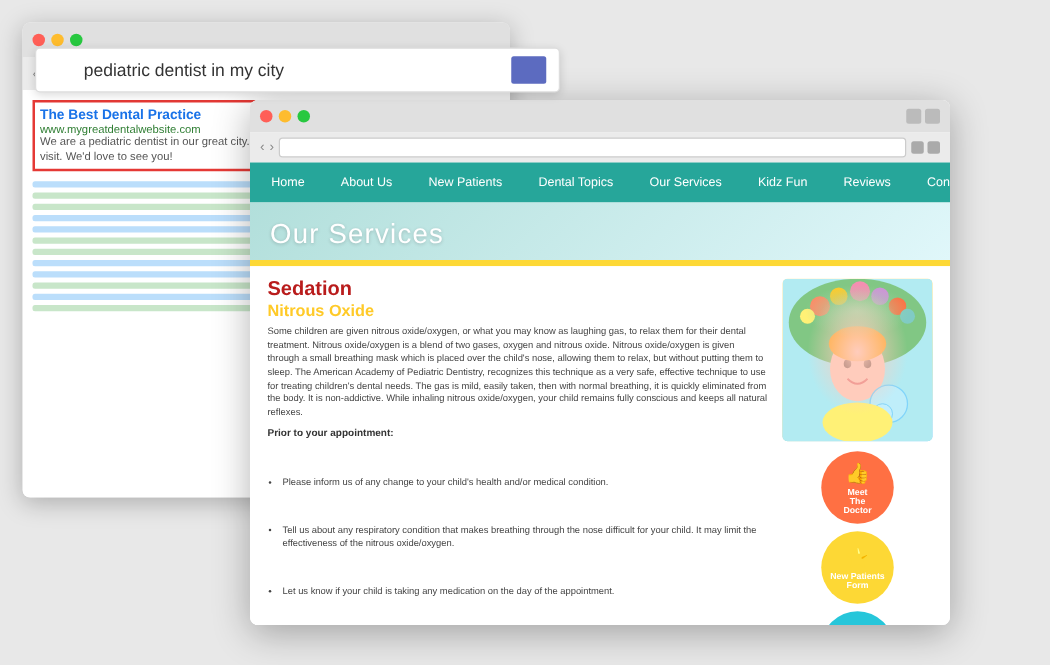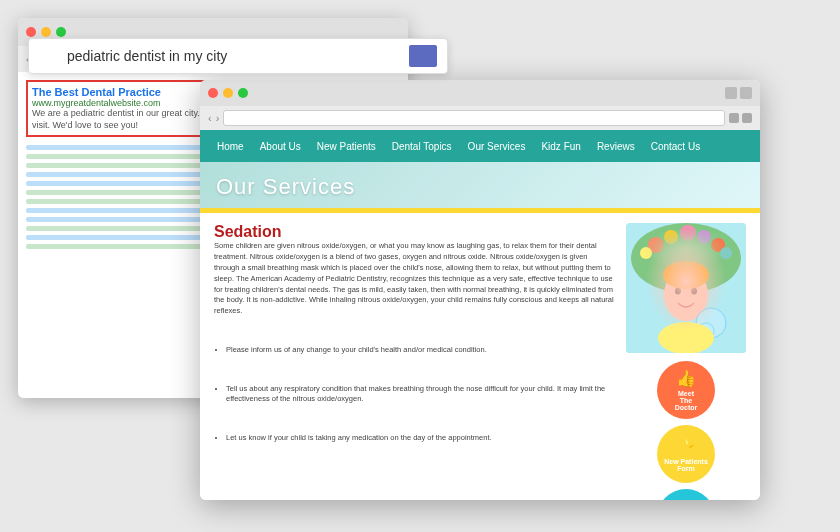--- a/index.html
+++ b/index.html
@@ -164,21 +164,21 @@
     .nav-icons { display: flex; gap: 3px; }
     .nav-icon-sm { width: 10px; height: 10px; background: #aaa; border-radius: 2px; }
 
     
     .dental-nav {
       background: #26a69a;
       display: flex;
       align-items: center;
       height: 32px;
       padding: 0 10px;
-      gap: 2px;
+      gap: 15px;
     }
     .dental-nav-item {
       color: white;
       font-size: 10px;
       padding: 4px 7px;
       cursor: pointer;
       white-space: nowrap;
     }
 
     
@@ -381,21 +381,23 @@
   </div>
 
   <div class="dental-hero">
     <h1>Our  Services</h1>
   </div>
   <div class="yellow-bar"></div>
 
   <div class="dental-content">
     <div class="dental-text">
       <h2>Sedation</h2>
+      <h3>Nitrous Oxide</h3>
       <p>Some children are given nitrous oxide/oxygen, or what you may know as laughing gas, to relax them for their dental treatment. Nitrous oxide/oxygen is a blend of two gases, oxygen and nitrous oxide. Nitrous oxide/oxygen is given through a small breathing mask which is placed over the child's nose, allowing them to relax, but without putting them to sleep. The American Academy of Pediatric Dentistry, recognizes this technique as a very safe, effective technique to use for treating children's dental needs. The gas is mild, easily taken, then with normal breathing, it is quickly eliminated from the body. It is non-addictive. While inhaling nitrous oxide/oxygen, your child remains fully conscious and keeps all natural reflexes.</p>
+      <p class="prior-label">Prior to your appointment:</p>
       <ul>
         <li>Please inform us of any change to your child's health and/or medical condition.</li>
         <li>Tell us about any respiratory condition that makes breathing through the nose difficult for your child. It may limit the effectiveness of the nitrous oxide/oxygen.</li>
         <li>Let us know if your child is taking any medication on the day of the appointment.</li>
       </ul>
     </div>
 
     <div class="dental-image-col">
       <div class="child-photo">
         

